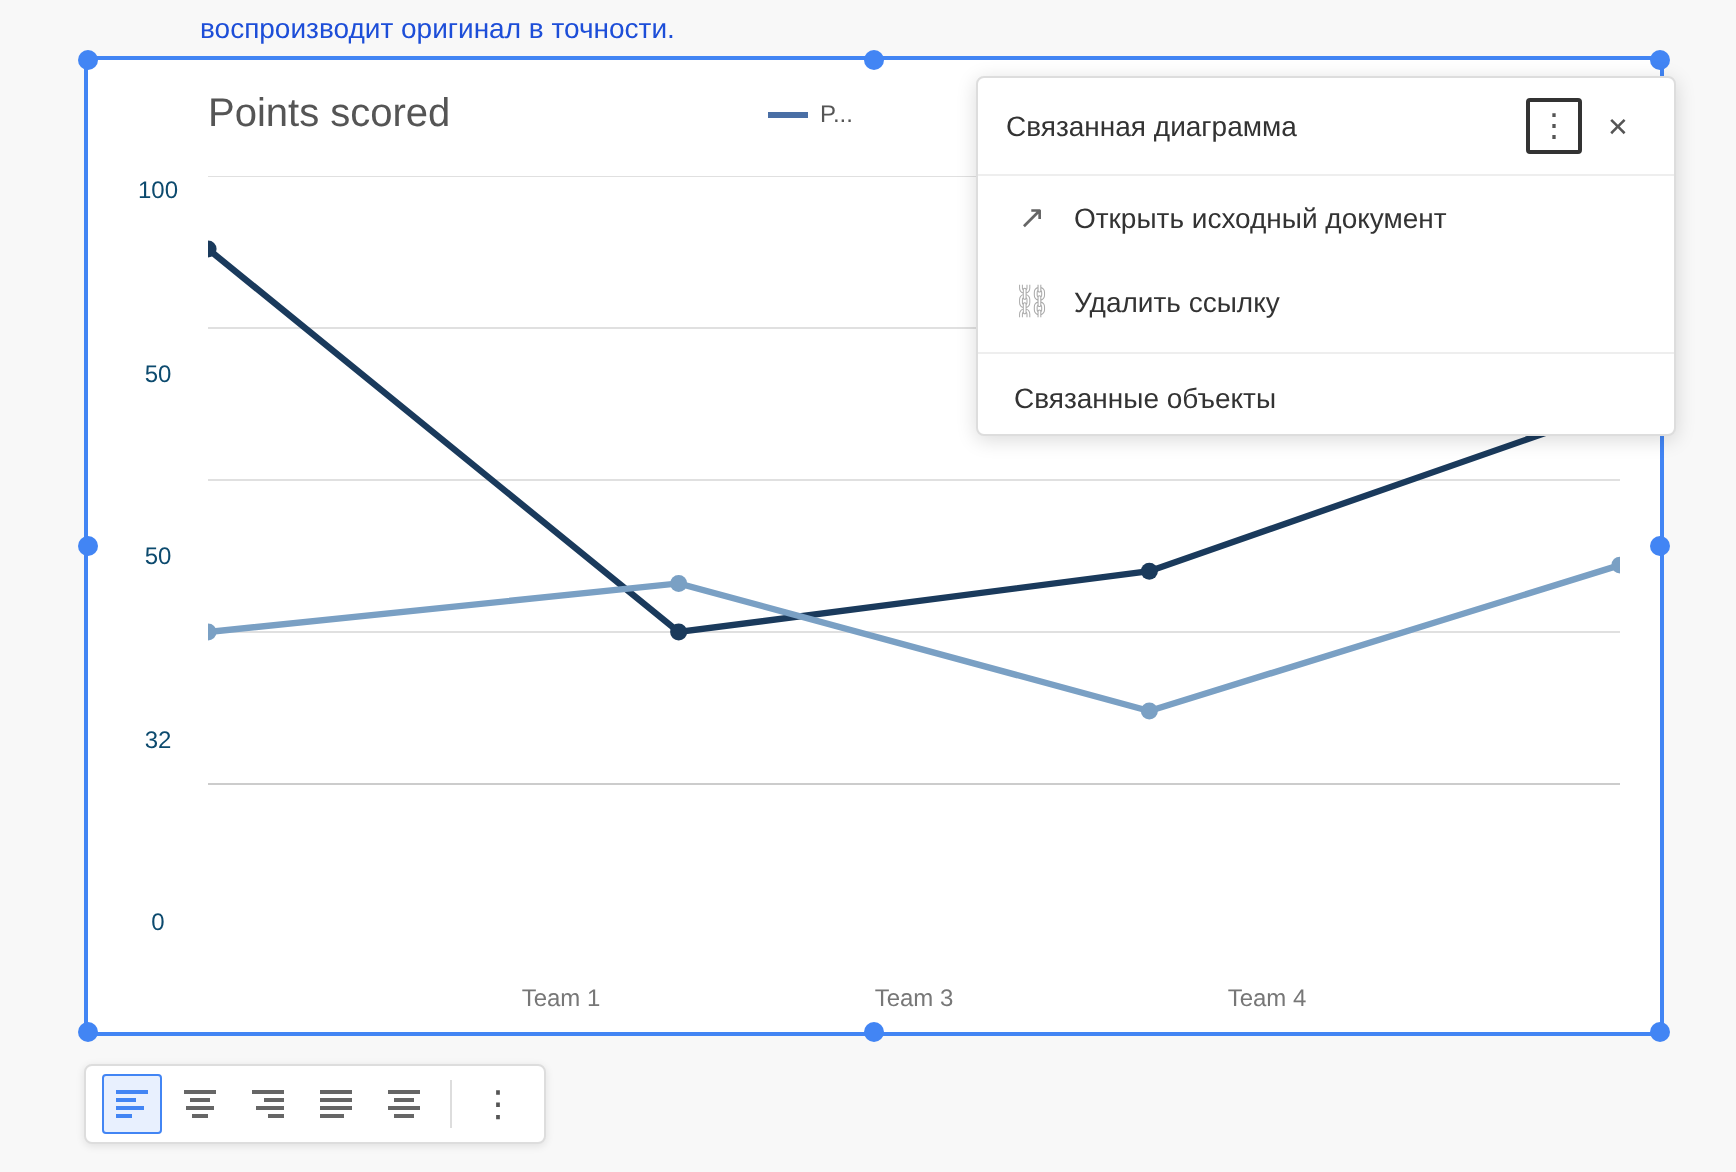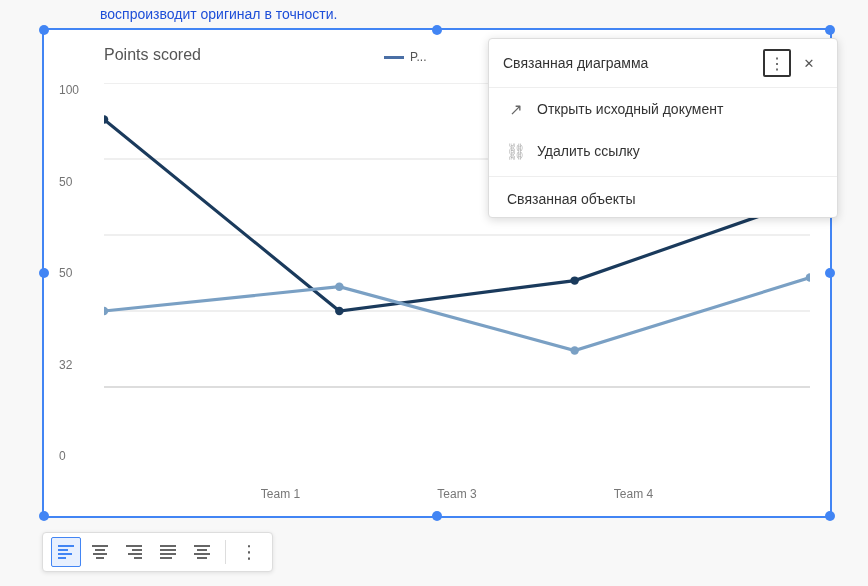--- a/index.html
+++ b/index.html
@@ -43,21 +43,21 @@
     .handle.tl { top: -5px; left: -5px; }
     .handle.tc { top: -5px; left: calc(50% - 5px); }
     .handle.tr { top: -5px; right: -5px; }
     .handle.ml { top: calc(50% - 5px); left: -5px; }
     .handle.mr { top: calc(50% - 5px); right: -5px; }
     .handle.bl { bottom: -5px; left: -5px; }
     .handle.bc { bottom: -5px; left: calc(50% - 5px); }
     .handle.br { bottom: -5px; right: -5px; }
 
     .chart-title {
-      font-size: 16px;
+      font-size: 20px;
       color: #555;
       margin-bottom: 19px;
     }
 
     .chart-legend {
       position: absolute;
       top: 20px;
       left: 340px;
       display: flex;
       align-items: center;
@@ -84,22 +84,22 @@
       left: -45px;
       top: 0;
       height: 100%;
       display: flex;
       flex-direction: column-reverse;
       justify-content: space-between;
     }
 
     .y-label {
       font-size: 12px;
-      color: #737373;
-      text-align: left;
+      color: #0c4a6e;
+      text-align: center;
       width: 40px;
     }
 
     .x-axis {
       position: absolute;
       bottom: -38px;
       left: 0;
       width: 100%;
       display: flex;
       justify-content: center;
@@ -315,21 +315,21 @@
     <span>Открыть исходный документ</span>
   </div>
 
   <div class="menu-item">
     <span class="menu-icon" style="font-size:16px; color: #aaa;">⛓</span>
     <span>Удалить ссылку</span>
   </div>
 
   <div class="menu-divider"></div>
 
-  <div class="menu-section">Связанная объекты</div>
+  <div class="menu-section">Связанные объекты</div>
 </div>
 
 <div class="bottom-toolbar">
   <div class="toolbar-btn active">
 
     <svg width="18" height="18" viewBox="0 0 18 18">
       <rect x="1" y="2" width="16" height="2" fill="#4285f4"></rect>
       <rect x="1" y="6" width="10" height="2" fill="#4285f4"></rect>
       <rect x="1" y="10" width="14" height="2" fill="#4285f4"></rect>
       <rect x="1" y="14" width="8" height="2" fill="#4285f4"></rect>

